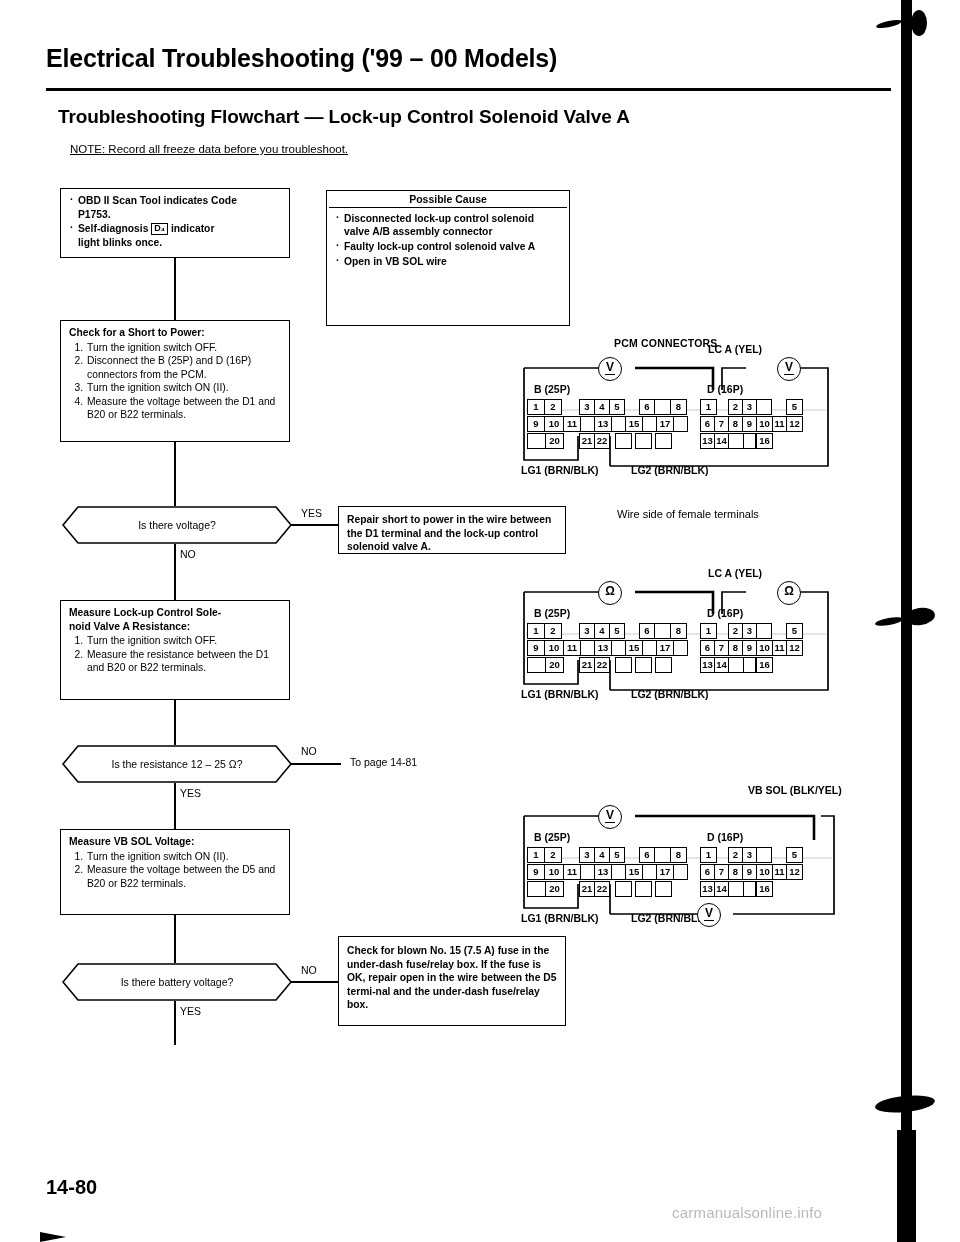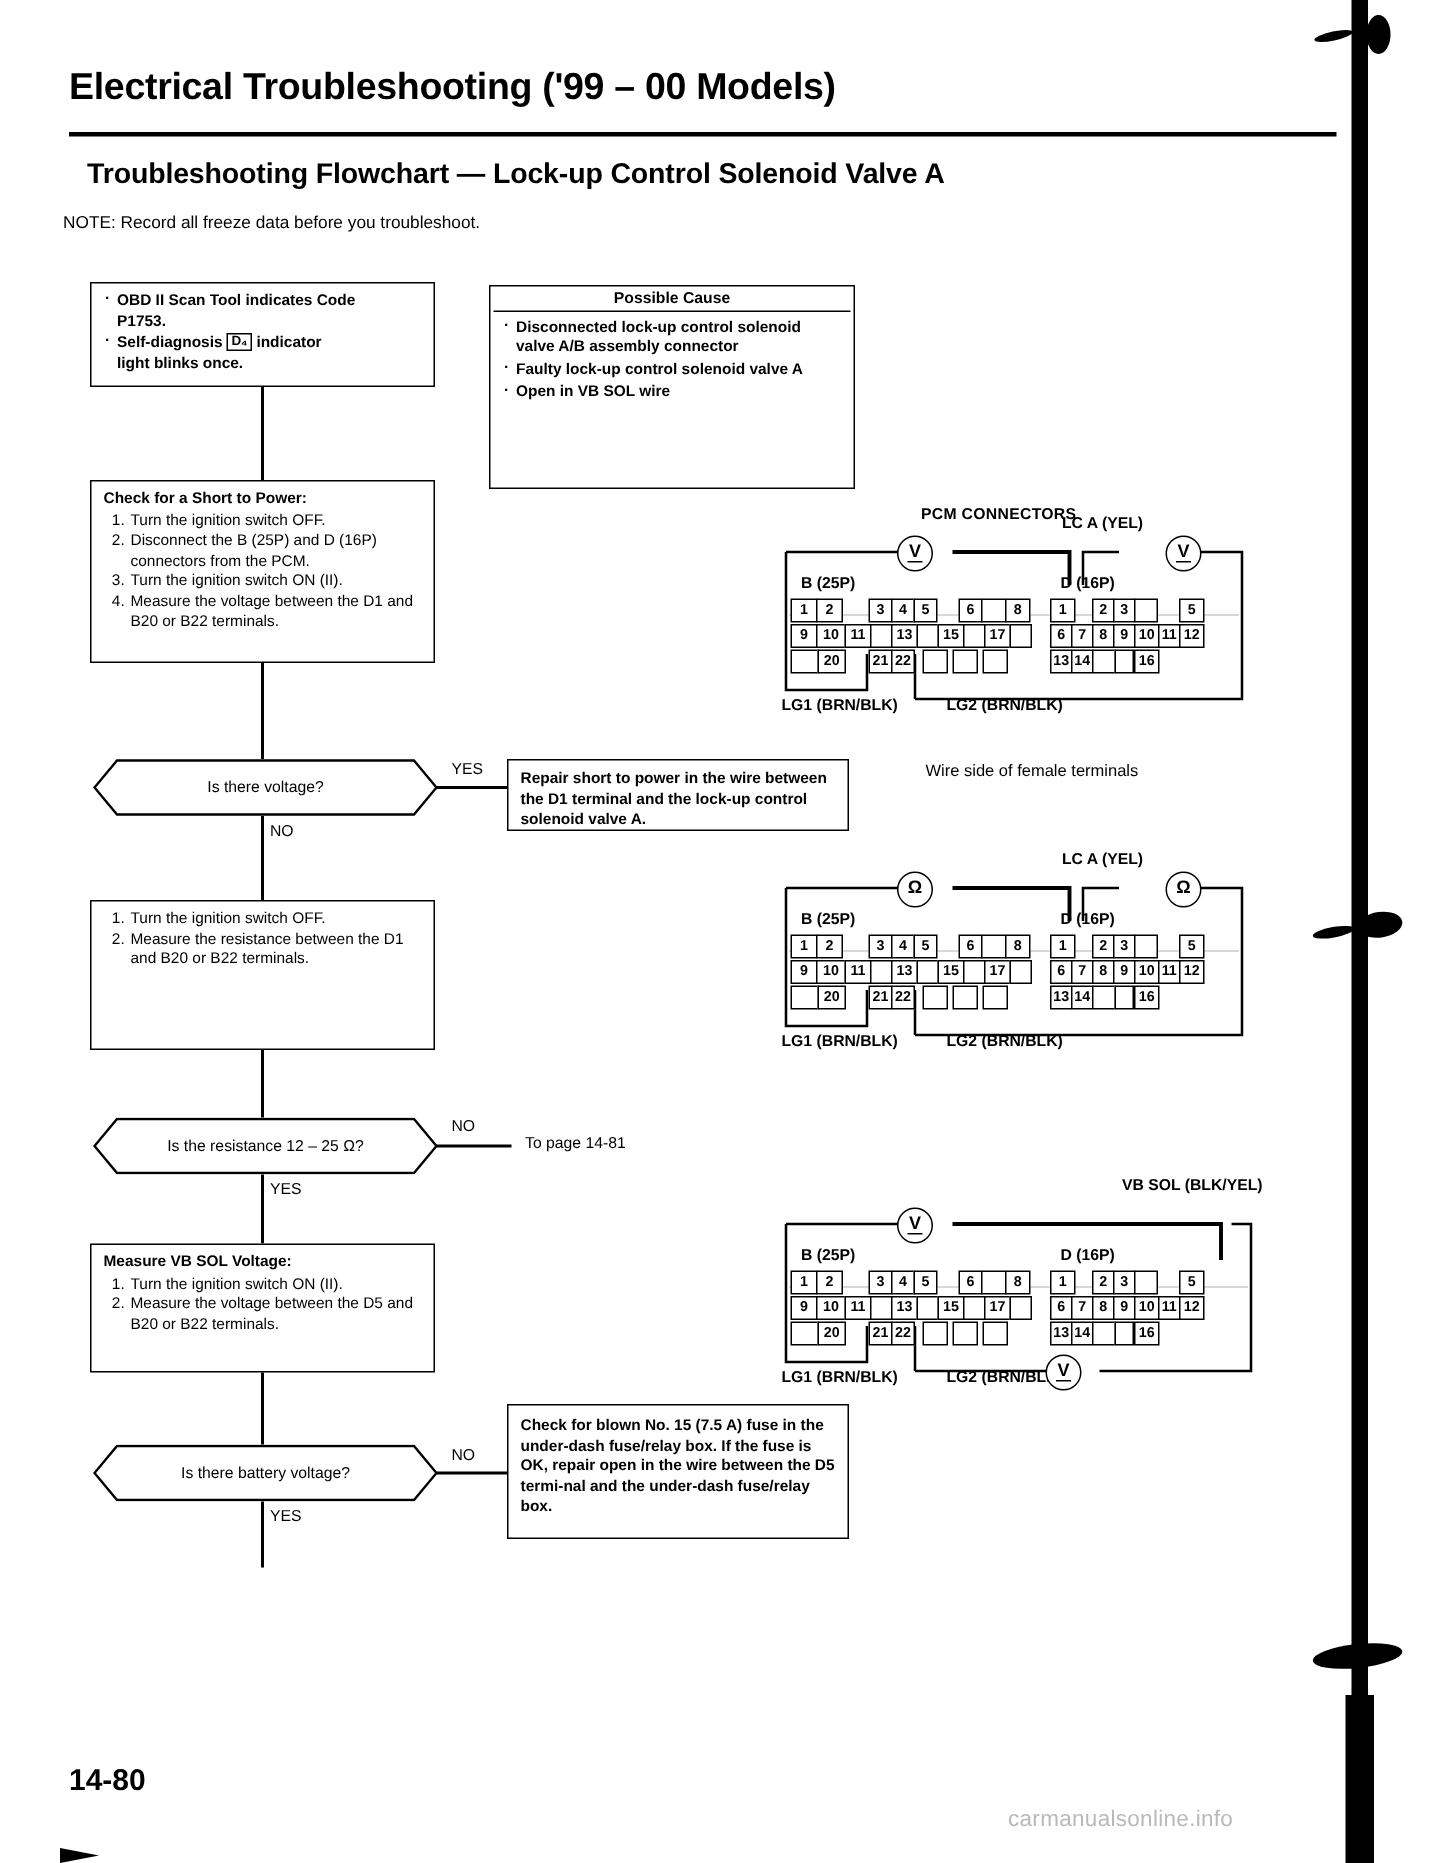--- a/index.html
+++ b/index.html
@@ -39,23 +39,24 @@
   .section-title {
     position: absolute;
     left: 58px;
     top: 106px;
     font-size: 19px;
     font-weight: bold;
     letter-spacing: -0.1px;
   }
   .note-line {
     position: absolute;
-    left: 42px;
+    left: 70px;
     top: 143px;
     font-size: 11.5px;
+    text-decoration: underline;
   }
 
   
   .fbox {
     position: absolute;
     border: 1.6px solid #000;
     box-sizing: border-box;
     background: #fff;
     font-size: 10.3px;
     line-height: 1.32;
@@ -278,20 +279,24 @@
   <div class="lbl" style="left:301px; top:507px;">YES</div>
   <div class="lbl" style="left:180px; top:548px;">NO</div>
 
   <div class="fbox bold" style="left:338px; top:506px; width:228px; height:48px; padding-top:6px;">
     <div>Repair short to power in the wire between the D1 terminal and the lock-up control solenoid valve A.</div>
   </div>
 
   <div class="vline" style="left:174px; top:544px; height:56px;"></div>
 
   <div class="fbox" style="left:60px; top:600px; width:230px; height:100px;">
+    <div class="boxhead">
+      <span>Measure Lock-up Control Sole-</span><br>
+      <span>noid Valve A Resistance:</span>
+    </div>
     <ol>
       <li>Turn the ignition switch OFF.</li>
       <li>Measure the resistance between the D1 and B20 or B22 terminals.</li>
     </ol>
   </div>
 
   <div class="vline" style="left:174px; top:700px; height:45px;"></div>
 
   <div class="hex" style="left:62px; top:745px; width:230px; height:38px;">
     <div class="hexbg">

